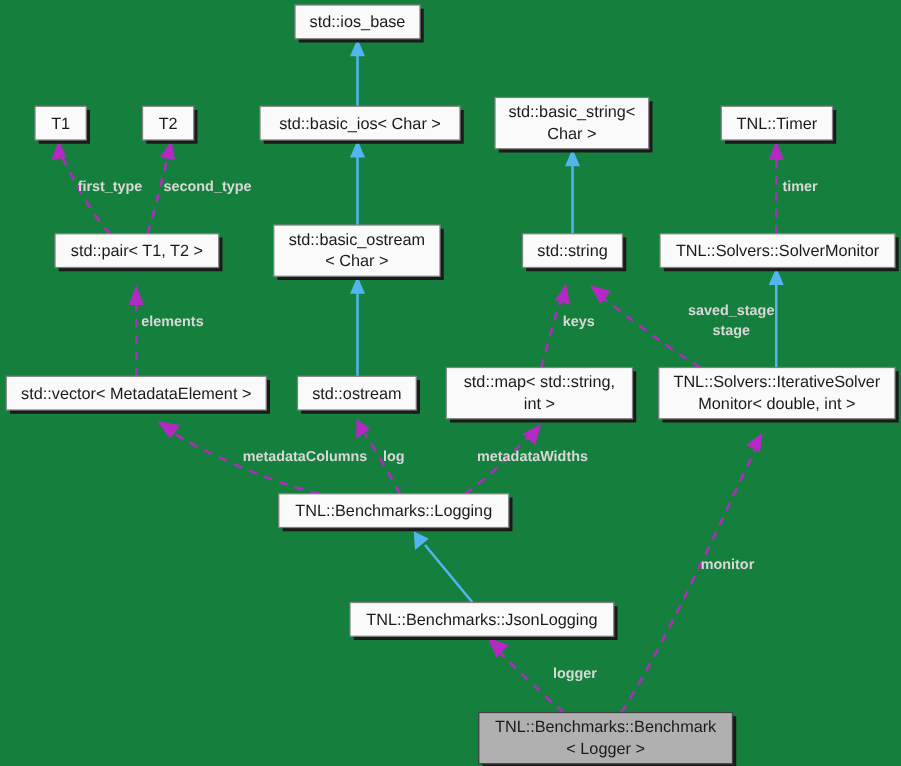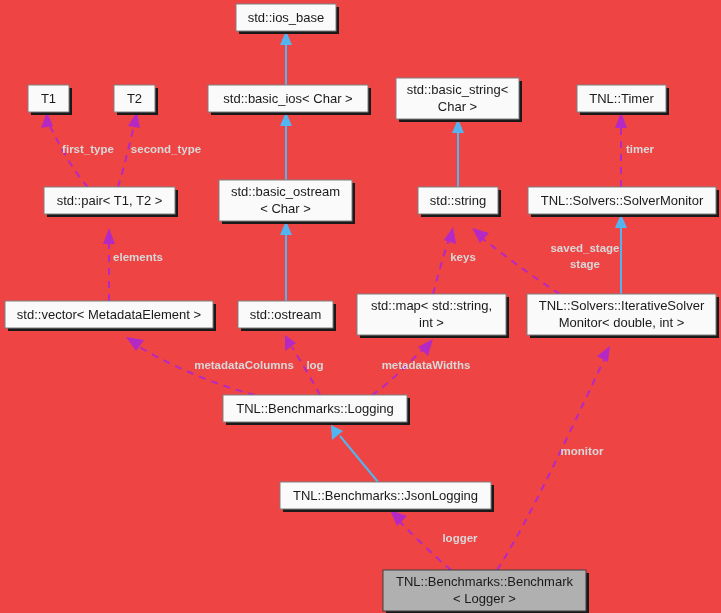--- a/index.html
+++ b/index.html
@@ -10,21 +10,21 @@
   body {
     width: 721px;
     height: 613px;
     overflow: hidden;
     font-family: "Liberation Sans", sans-serif;
   }
   #diagram-root {
     position: relative;
     width: 721px;
     height: 613px;
-    background: #ef4444;
+    background: #15803d;
   }
   svg#uml-canvas {
     position: absolute;
     left: 0;
     top: 0;
     width: 721px;
     height: 613px;
     display: block;
   }
   .node-box {

